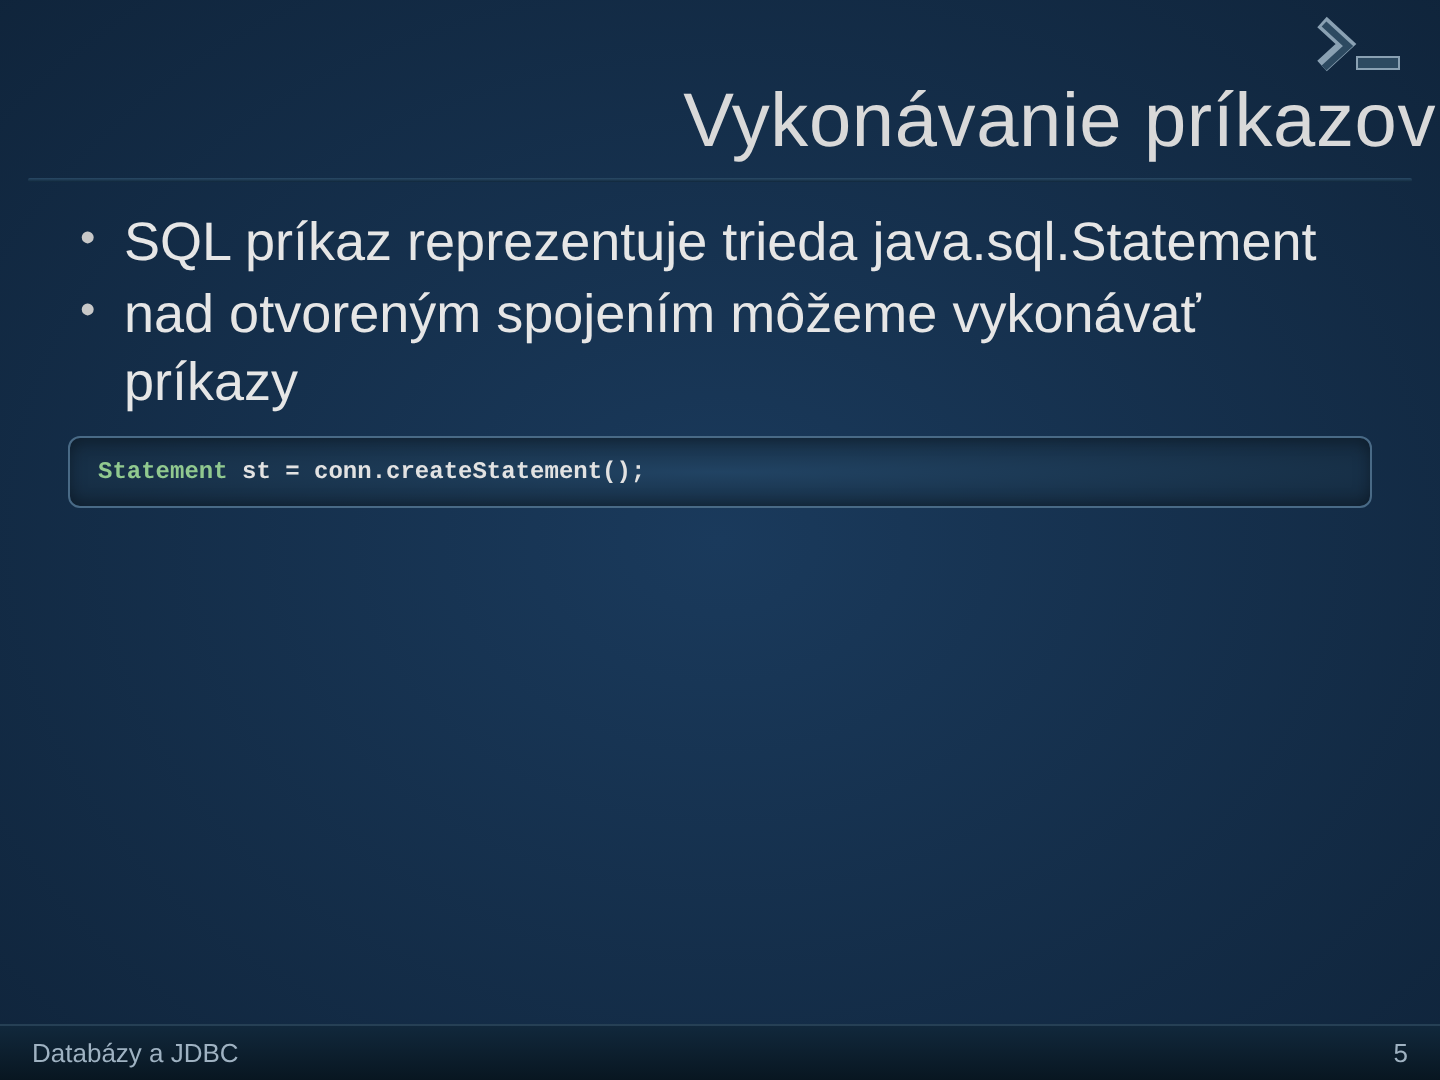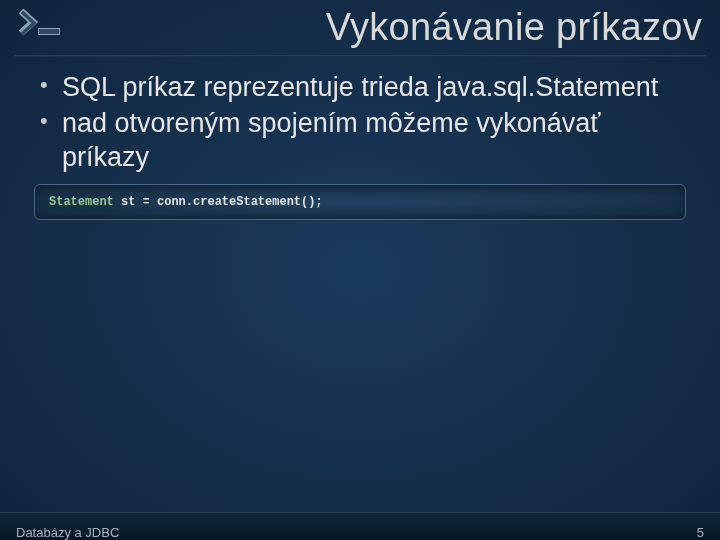--- a/index.html
+++ b/index.html
@@ -5,21 +5,21 @@
   * { margin: 0; padding: 0; box-sizing: border-box; }
   html, body { width: 720px; height: 540px; overflow: hidden; }
   body {
     font-family: "Segoe UI Light", "Segoe UI", Arial, sans-serif;
     background: radial-gradient(ellipse 900px 700px at 50% 50%, #1a3a5c 0%, #0d1f33 70%, #08131f 100%);
     color: #e8e8e8;
     position: relative;
   }
   .slide { width: 720px; height: 540px; position: relative; }
 
-  .header { padding: 6px 18px 4px 18px; display: flex; align-items: flex-start; }
+  .header { padding: 6px 2px 4px 18px; display: flex; align-items: flex-end; flex-direction: column; }
   .prompt-icon { display: flex; align-items: center; margin-right: 12px; }
   .title {
     flex: 1;
     text-align: right;
     font-size: 38px;
     font-weight: 300;
     color: #d9d9d9;
     letter-spacing: .3px;
   }
   .divider {
@@ -65,21 +65,21 @@
   .tok-plain { color: #e2e2e2; }
   .tok-str { color: #d7a44d; }
 
   .footer {
     position: absolute;
     left: 0; right: 0; bottom: 0;
     height: 28px;
     background: linear-gradient(to bottom, #11283c 0%, #081621 100%);
     border-top: 1px solid #264055;
     display: flex;
-    align-items: flex-end;
+    align-items: center;
     padding: 0 16px;
     font-size: 13px;
     color: #9fb2c2;
     font-weight: 300;
   }
   .footer .spacer { flex: 1; }
   .page-no { color: #9fb2c2; }
 </style>
 </head>
 <body>

